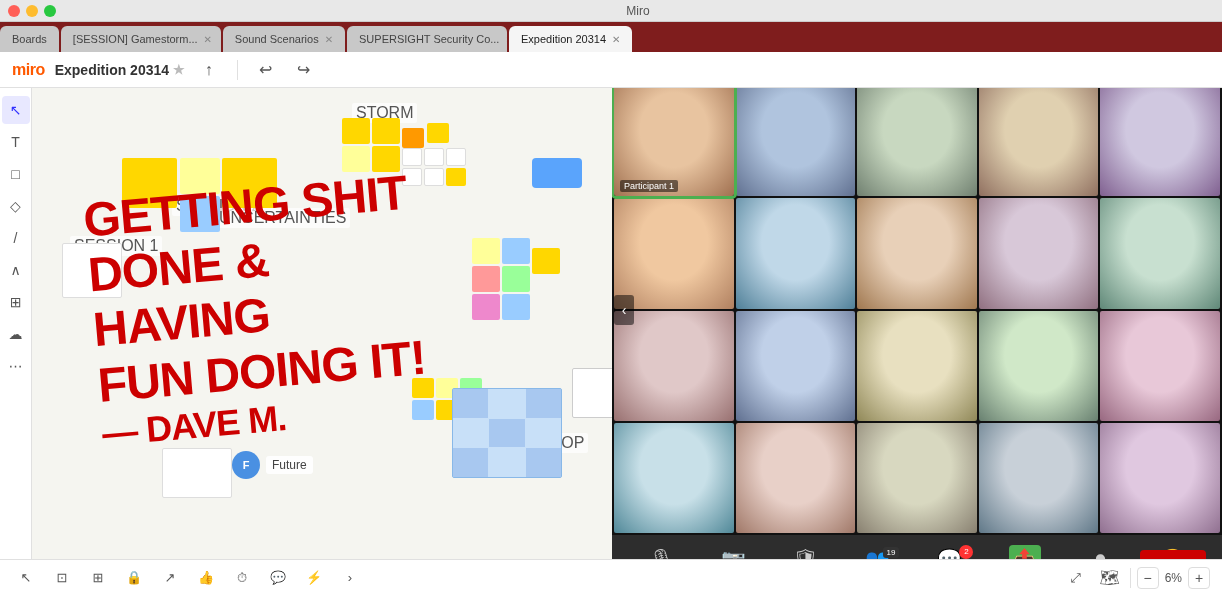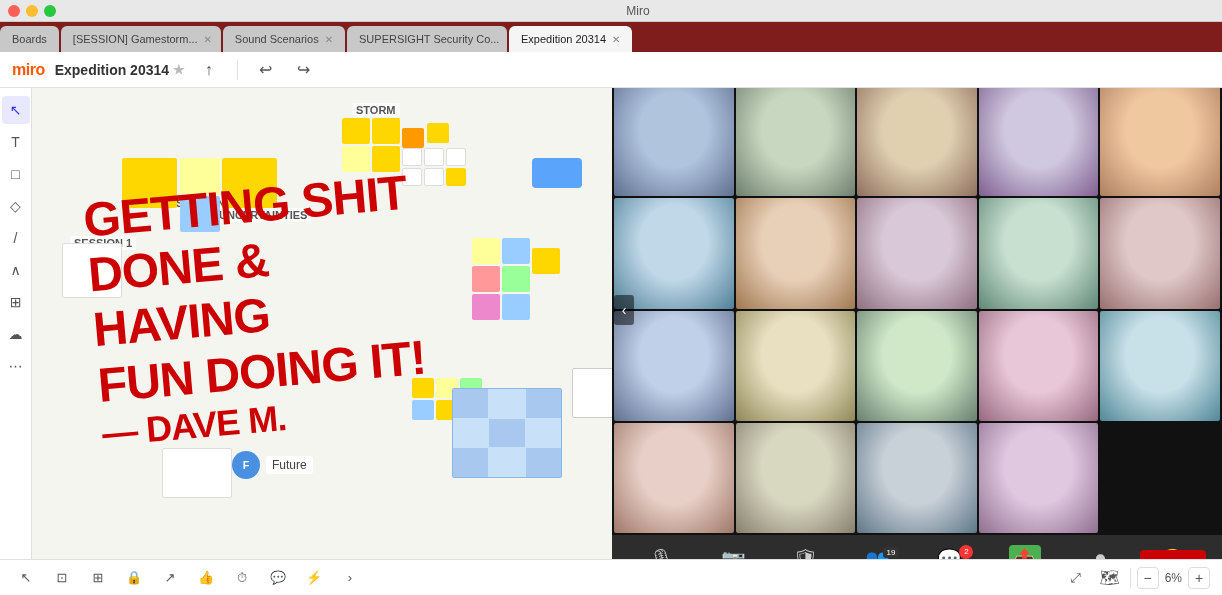--- a/index.html
+++ b/index.html
@@ -379,21 +379,21 @@
 
     
     .sticky-group {
       position: absolute;
     }
     .s { position: absolute; border-radius: 2px; }
 
     
     .section-label {
       position: absolute;
-      font-size: 11px; color: #555; font-weight: 700;
+      font-size: 16px; color: #555; font-weight: 400;
       background: rgba(255,255,255,0.7);
       padding: 1px 4px; border-radius: 2px;
     }
   </style>
 </head>
 <body>
 
 <div class="window-chrome">
   <div class="traffic-light tl-close"></div>
   <div class="traffic-light tl-min"></div>
@@ -583,20 +583,23 @@
   </div>
 
   <div class="video-grid">
 
     <div class="video-nav">
       <button class="video-nav-btn">‹</button>
     </div>
 
     <div class="page-indicator">1/2</div>
 
+    <div class="video-cell vc-face1 active-speaker">
+      <div class="participant-name-tag">Participant 1</div>
+    </div>
     <div class="video-cell vc-face2"></div>
     <div class="video-cell vc-face3"></div>
     <div class="video-cell vc-face4"></div>
     <div class="video-cell vc-face5"></div>
 
     <div class="video-cell vc-face6"></div>
     <div class="video-cell vc-face7"></div>
     <div class="video-cell vc-face8"></div>
     <div class="video-cell vc-face9"></div>
     <div class="video-cell vc-face10"></div>

